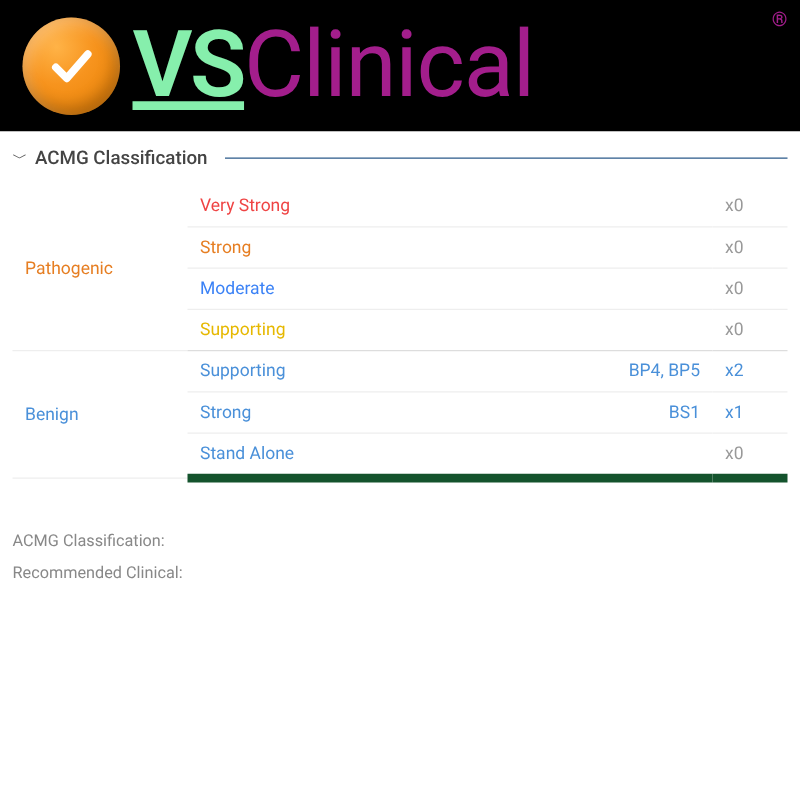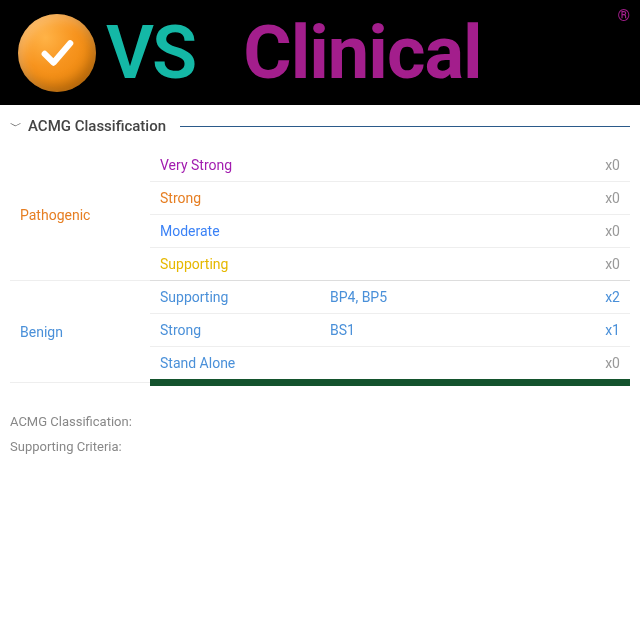--- a/index.html
+++ b/index.html
@@ -31,22 +31,22 @@
   .logo-badge svg { width: 44px; height: 44px; }
   .wordmark {
     display: flex;
     align-items: baseline;
     margin-left: 10px;
     font-size: 74px;
     font-weight: 500;
     letter-spacing: -2px;
     line-height: 1;
   }
-  .wordmark .vs { color: #14b8a6; font-weight: 600; }
-  .wordmark .clinical { color: #a31e8c; font-weight: 700; letter-spacing: -1px; margin-left: 48px; }
+  .wordmark .vs { color: #86efac; font-weight: 600; text-decoration: underline; }
+  .wordmark .clinical { color: #a31e8c; font-weight: 400; letter-spacing: -1px; }
   .reg-mark {
     position: absolute;
     top: 6px;
     right: 10px;
     color: #a31e8c;
     font-size: 16px;
     font-weight: bold;
   }
   .content { padding: 12px 10px 0 10px; }
   .section-header {
@@ -82,29 +82,29 @@
   }
   table.criteria td {
     padding: 8px 10px;
     border-bottom: 1px solid #eee;
     vertical-align: middle;
   }
   table.criteria tr.group-last td { border-bottom: 1px solid #ddd; }
   table.criteria tr:last-child td { border-bottom: 7px solid #14532d; }
   .col-cat { width: 140px; color: #444; }
   .col-str { width: 170px; }
-  .col-codes { width: auto; color: #4a90d9; }
-  .col-count { width: 60px; color: #4a90d9; text-align: right; }
-  .c-red { color: #a21caf; }
+  .col-codes { width: auto; color: #4a90d9; text-align: right; }
+  .col-count { width: 60px; color: #4a90d9; text-align: left; }
+  .c-red { color: #ef4444; }
   .c-darkorange { color: #e67e22; }
   .c-orange { color: #3b82f6; }
   .c-gold { color: #e6b800; }
   .c-blue { color: #4a90d9; }
   .col-count.muted { color: #999; }
-  .classification-block { margin-top: 28px; }
+  .classification-block { margin-top: 40px; }
   .likely {
     color: #2b7fd1;
     font-size: 26px;
     font-weight: 500;
     margin: 6px 0 4px 8px;
   }
   .explain {
     color: #999;
     font-size: 11px;
     line-height: 1.5;
@@ -181,16 +181,16 @@
       <td class="col-str c-blue">Stand Alone</td>
       <td class="col-codes"></td>
       <td class="col-count muted">x0</td>
     </tr>
   </tbody>
     </table>
 
   <div class="classification-block">
     <div class="sub-label">ACMG Classification:</div>
 
-    <div class="sub-label">Supporting Criteria:</div>
+    <div class="sub-label">Recommended Clinical:</div>
   </div>
 
 </div>
 
 </body></html>

